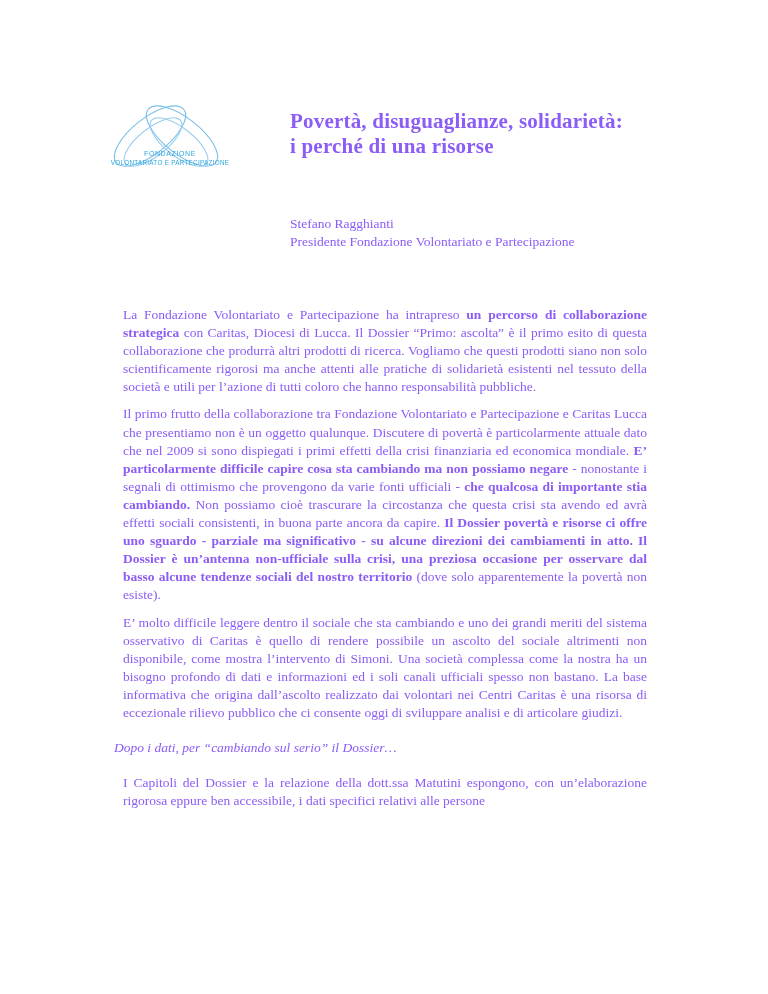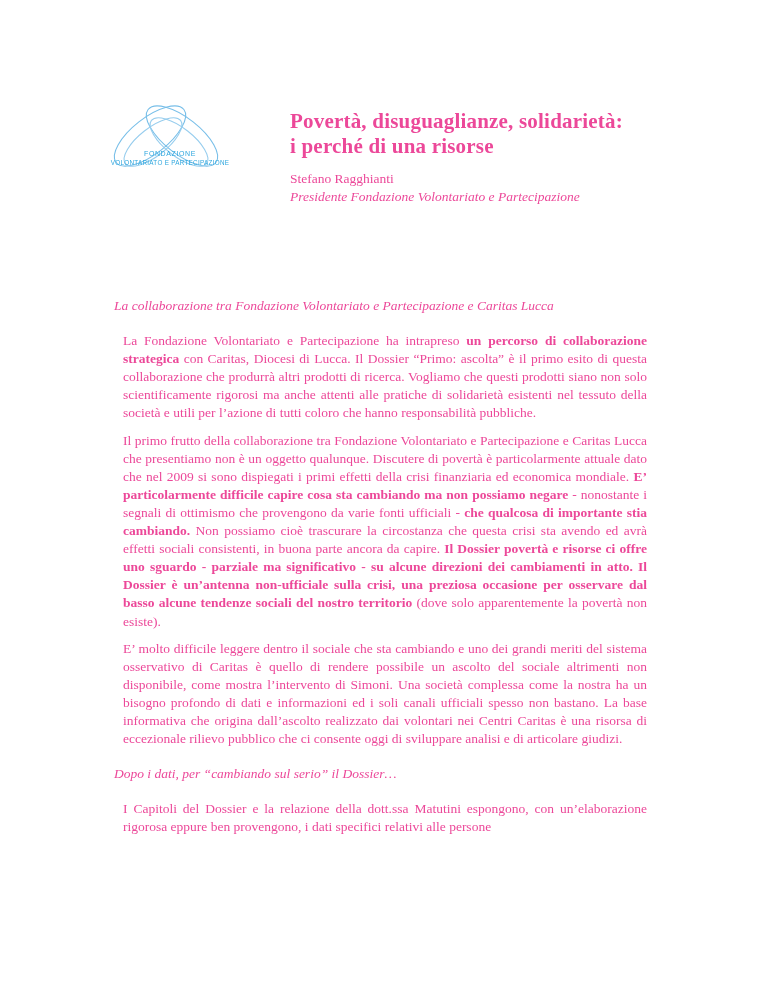--- a/index.html
+++ b/index.html
@@ -2,40 +2,40 @@
 <html><head>
 <meta charset="utf-8">
 <style>
   html,body { margin:0; padding:0; background:#e8e8e8; }
   .page {
     position:relative;
     width:768px; height:994px;
     margin:0 auto;
     background:#ffffff;
     font-family:"Liberation Serif","DejaVu Serif",serif;
-    color:#ec4899;
+    color:#8b5cf6;
     overflow:hidden;
   }
 
   
   .logo { position:absolute; left:92px; top:98px; width:148px; height:95px; }
   .logo svg { display:block; }
 
   
   .title {
     position:absolute; left:290px; top:109px; width:400px;
     font-size:21px; font-weight:bold; line-height:24.5px;
     letter-spacing:0.2px;
   }
 
   
   .authors { position:absolute; left:290px; top:170px; width:400px; font-size:13.5px; line-height:18px; }
-  .author-block { margin-bottom:17px; }
+  .author-block { margin-bottom:17px;margin-top:45px; }
   .author-name { }
-  .author-role { font-style:italic; }
+  .author-role { }
 
   
   .body {
     position:absolute; left:114px; top:297px; width:542px;
     font-size:13.5px; line-height:18.1px;
     text-align:justify;
   }
   .heading {
     font-style:italic;
     text-align:left;
@@ -71,21 +71,20 @@
   </div>
 
   <div class="authors">
     <div class="author-block">
       <div class="author-name">Stefano Ragghianti</div>
       <div class="author-role">Presidente Fondazione Volontariato e Partecipazione</div>
     </div>
   </div>
 
   <div class="body">
-      <div class="heading">La collaborazione tra Fondazione Volontariato e Partecipazione e Caritas Lucca</div>
       <p class="para"><span class="r-n">La Fondazione Volontariato e Partecipazione ha intrapreso </span><span class="r-b">un percorso di collaborazione strategica</span><span class="r-n"> con Caritas, Diocesi di Lucca. Il Dossier “Primo: ascolta” è il primo esito di questa collaborazione che produrrà altri prodotti di ricerca. Vogliamo che questi prodotti siano non solo scientificamente rigorosi ma anche attenti alle pratiche di solidarietà esistenti nel tessuto della società e utili per l’azione di tutti coloro che hanno responsabilità pubbliche.</span></p>
       <p class="para"><span class="r-n">Il primo frutto della collaborazione tra Fondazione Volontariato e Partecipazione e Caritas Lucca che presentiamo non è un oggetto qualunque. Discutere di povertà è particolarmente attuale dato che nel 2009 si sono dispiegati i primi effetti della crisi finanziaria ed economica mondiale. </span><span class="r-b">E’ particolarmente difficile capire cosa sta cambiando ma non possiamo negare</span><span class="r-n"> - nonostante i segnali di ottimismo che provengono da varie fonti ufficiali - </span><span class="r-b">che qualcosa di importante stia cambiando.</span><span class="r-n"> Non possiamo cioè trascurare la circostanza che questa crisi sta avendo ed avrà effetti sociali consistenti, in buona parte ancora da capire. </span><span class="r-b">Il Dossier povertà e risorse ci offre uno sguardo - parziale ma significativo - su alcune direzioni dei cambiamenti in atto. Il Dossier è </span><span class="r-bi">un’antenna non-ufficiale sulla crisi</span><span class="r-b">, una preziosa occasione per osservare dal basso alcune tendenze sociali del nostro territorio</span><span class="r-n"> (dove solo apparentemente la povertà non esiste).</span></p>
       <p class="para"><span class="r-n">E’ molto difficile leggere dentro il sociale che sta cambiando e uno dei grandi meriti del sistema osservativo di Caritas è quello di rendere possibile un ascolto del sociale altrimenti non disponibile, come mostra l’intervento di Simoni. Una società complessa come la nostra ha un bisogno profondo di dati e informazioni ed i soli canali ufficiali spesso non bastano. La base informativa che origina dall’ascolto realizzato dai volontari nei Centri Caritas è una risorsa di eccezionale rilievo pubblico che ci consente oggi di sviluppare analisi e di articolare giudizi.</span></p>
       <div class="heading">Dopo i dati, per “cambiando sul serio” il Dossier…</div>
-      <p class="para"><span class="r-n">I Capitoli del Dossier e la relazione della dott.ssa Matutini espongono, con un’elaborazione rigorosa eppure ben provengono, i dati specifici relativi alle persone</span></p>
+      <p class="para"><span class="r-n">I Capitoli del Dossier e la relazione della dott.ssa Matutini espongono, con un’elaborazione rigorosa eppure ben accessibile, i dati specifici relativi alle persone</span></p>
     </div>
 
 </div>
 
 </body></html>

